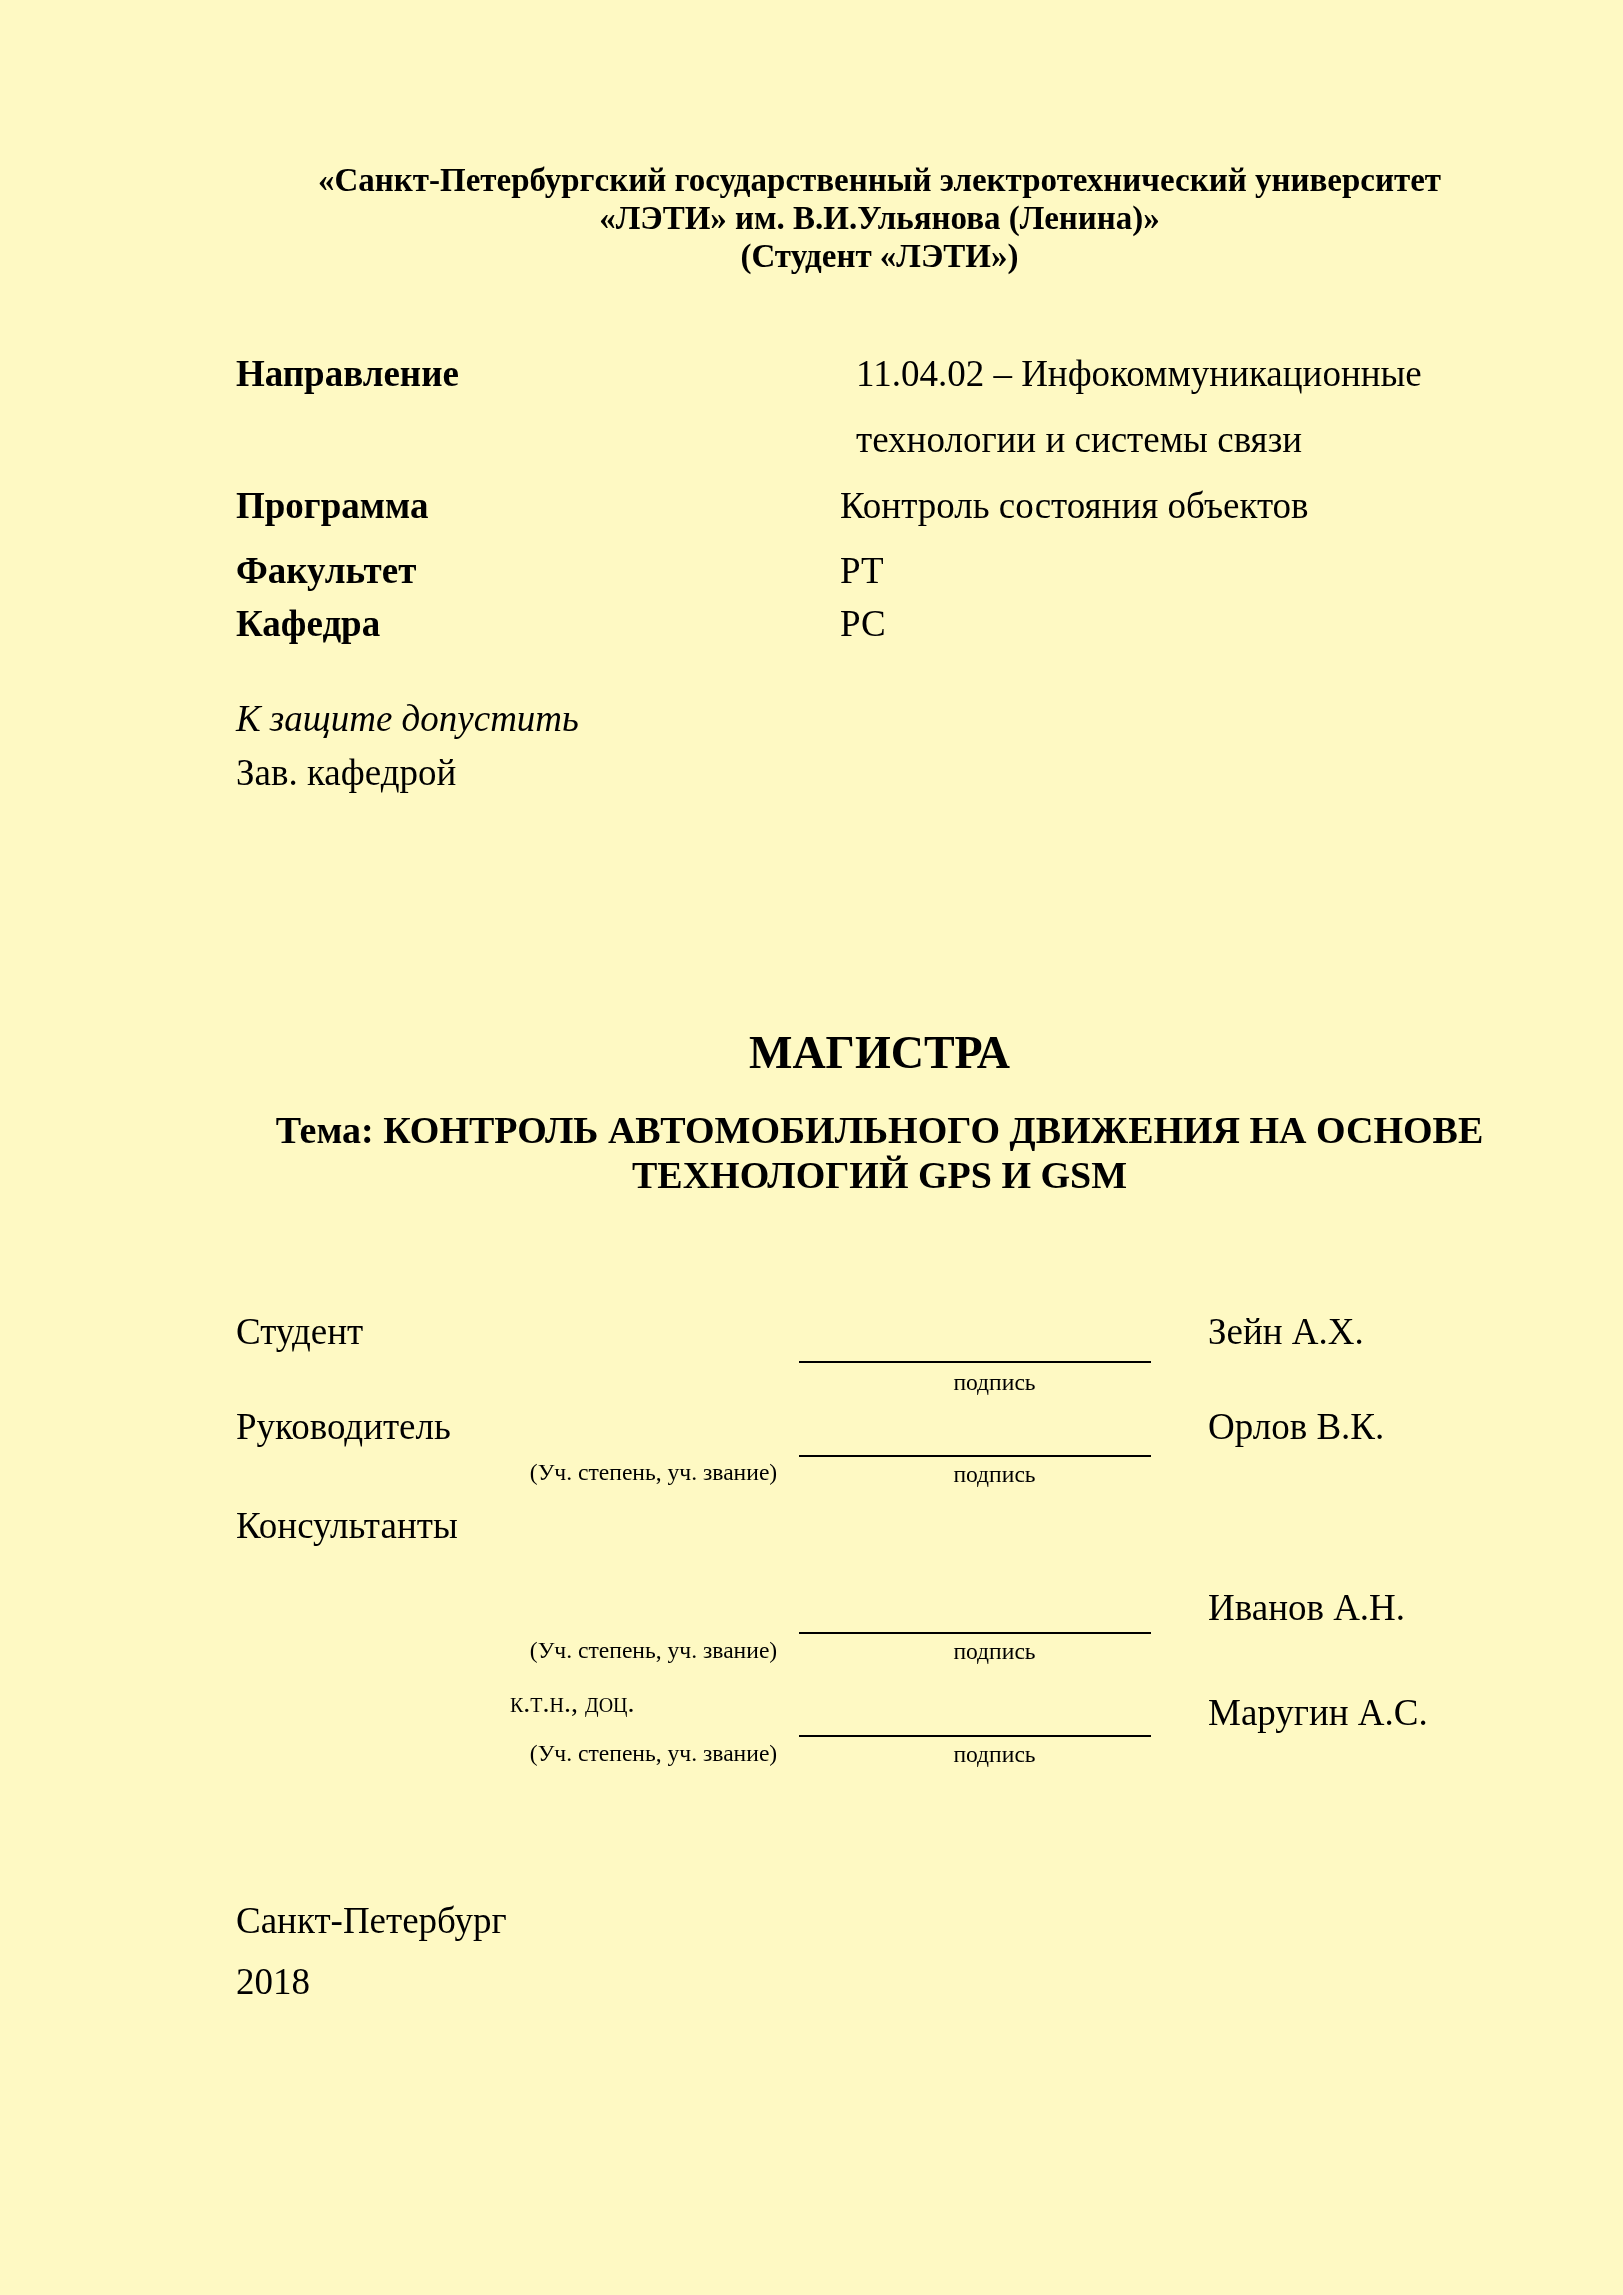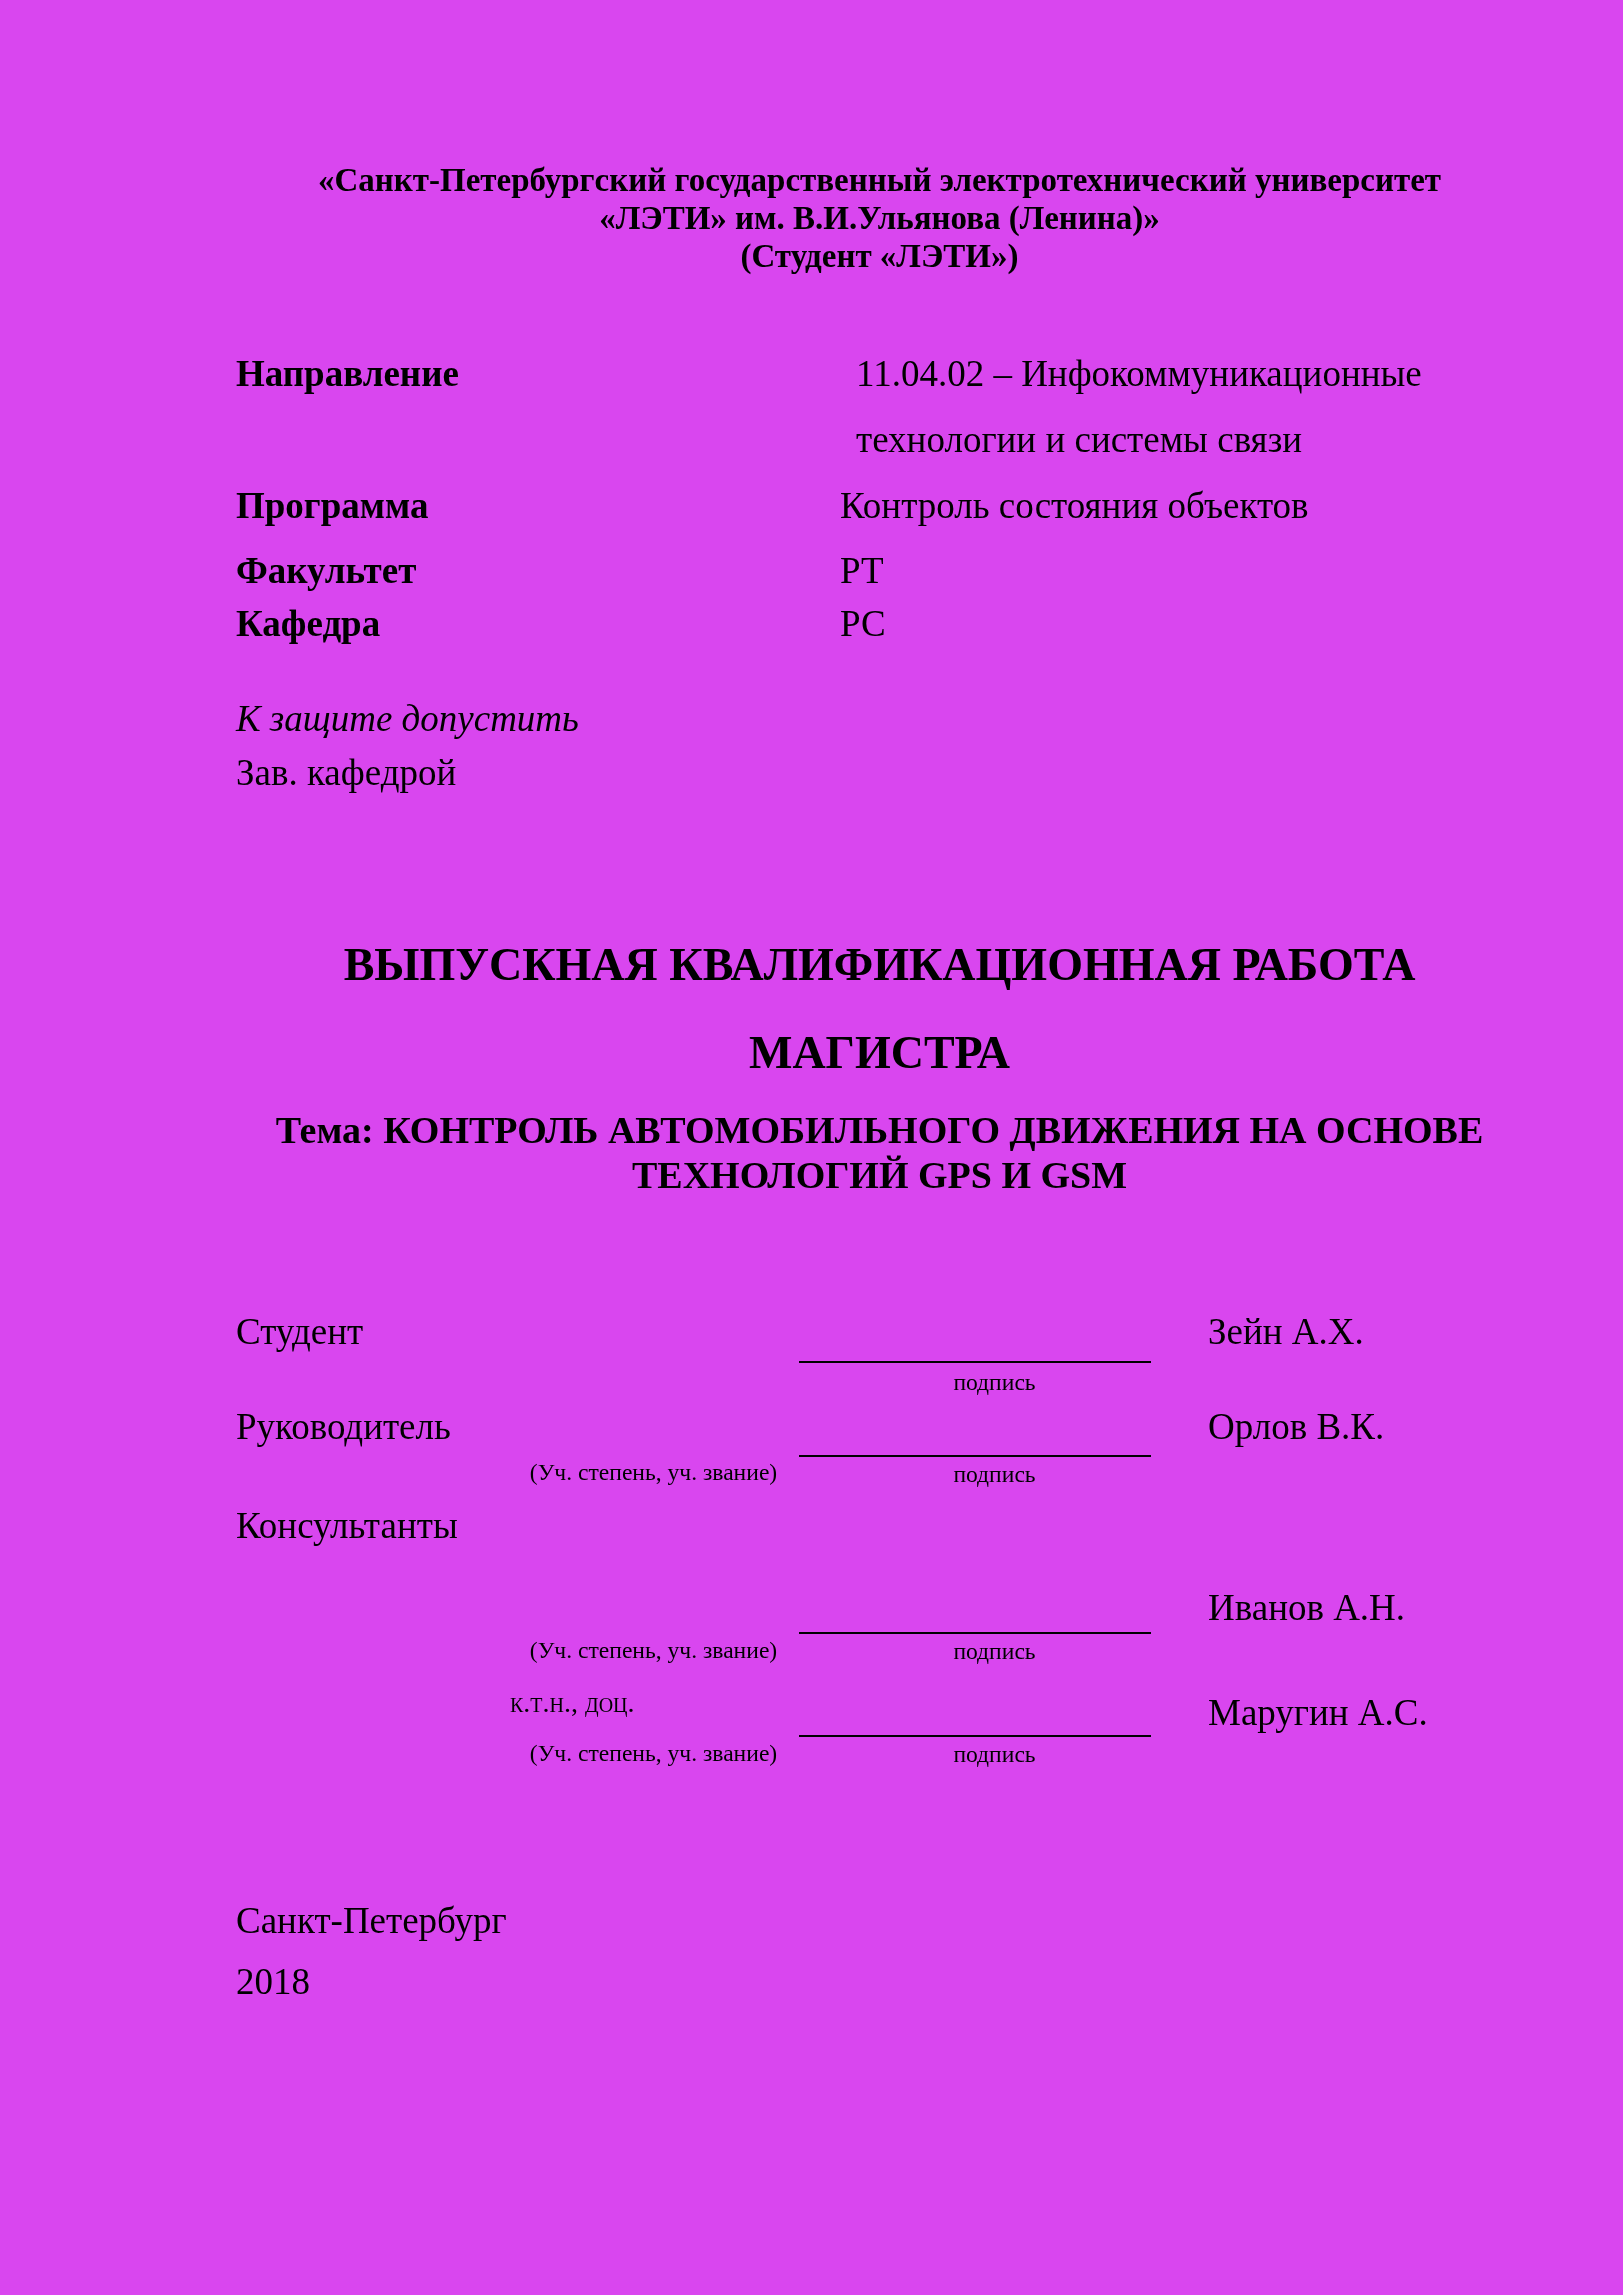--- a/index.html
+++ b/index.html
@@ -1,20 +1,20 @@
 <!DOCTYPE html>
 <html style="font-size:12.6px"><head>
 <meta charset="utf-8">
 <style>
   html, body { margin: 0; padding: 0; background: #ffffff; }
   .page {
     position: relative;
     width: 1623px;
     height: 2295px;
-    background: #d946ef;
+    background: #fef9c3;
     color: #000000;
     font-family: "Liberation Serif", "DejaVu Serif", serif;
     overflow: hidden;
   }
   .abs { position: absolute; }
 
   .header-block {
     left: 236px; top: 161px; width: 1287px;
     text-align: center;
     font-weight: 700;
@@ -132,21 +132,20 @@
 
   <div class="abs field-label" style="top:550px">Факультет</div>
   <div class="abs field-value" style="top:550px">РТ</div>
 
   <div class="abs field-label" style="top:603px">Кафедра</div>
   <div class="abs field-value" style="top:603px">РС</div>
 
   <div class="abs admission-line italic" style="top:692px">К защите допустить</div>
   <div class="abs admission-line" style="top:752px">Зав. кафедрой</div>
 
-  <div class="abs title-line" style="top:938px">ВЫПУСКНАЯ КВАЛИФИКАЦИОННАЯ РАБОТА</div>
   <div class="abs title-line" style="top:1026px">МАГИСТРА</div>
   <div class="abs theme-block" style="top:1108px">Тема: КОНТРОЛЬ АВТОМОБИЛЬНОГО ДВИЖЕНИЯ НА ОСНОВЕ ТЕХНОЛОГИЙ GPS И GSM</div>
 
   <div class="abs sig-label" style="top:1311px">Студент</div>
   <div class="abs sig-line" style="top:1361px"></div>
   <div class="abs sig-caption" style="top:1369px">подпись</div>
   <div class="abs sig-name" style="top:1311px">Зейн А.Х.</div>
 
   <div class="abs sig-label" style="top:1406px">Руководитель</div>
   <div class="abs degree-caption" style="top:1459px">(Уч. степень, уч. звание)</div>

